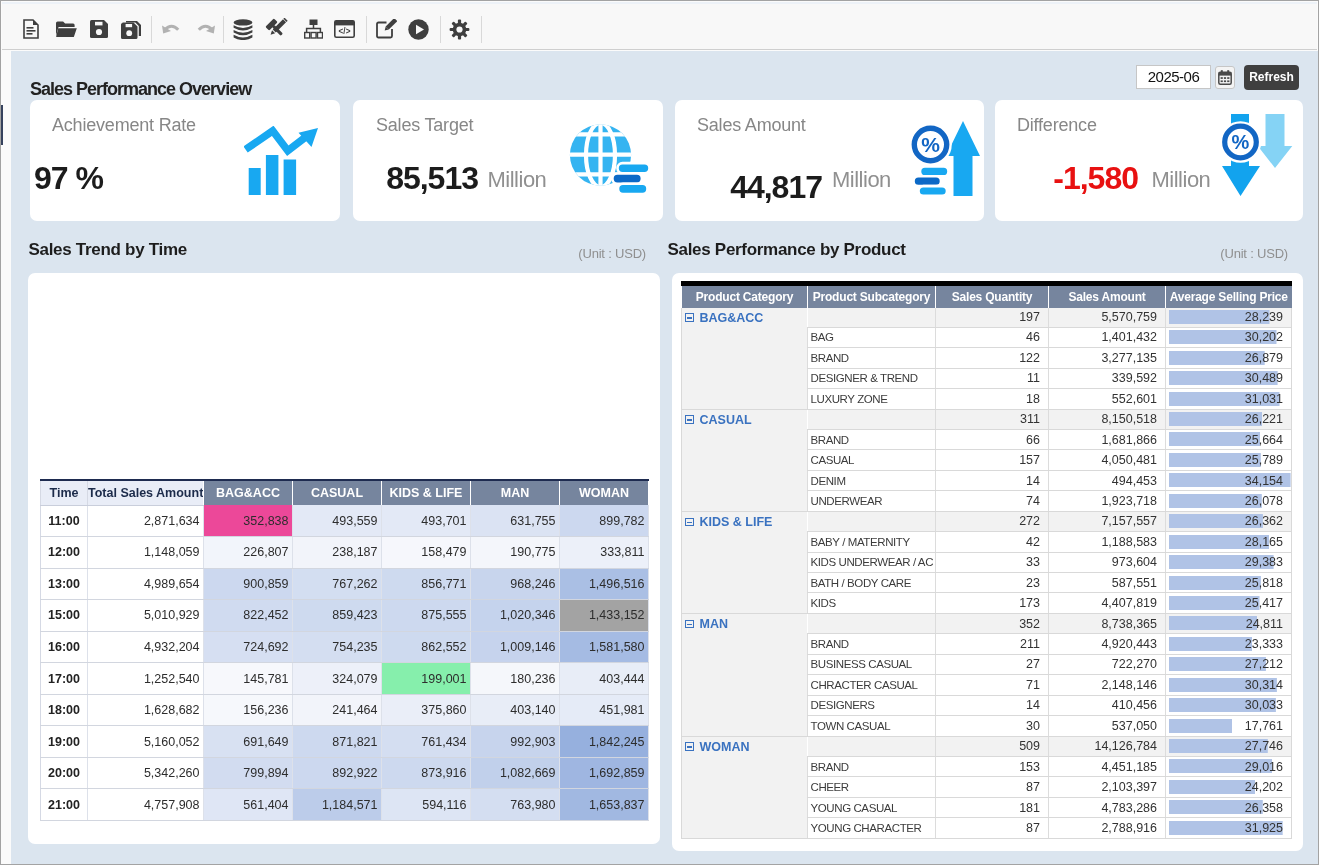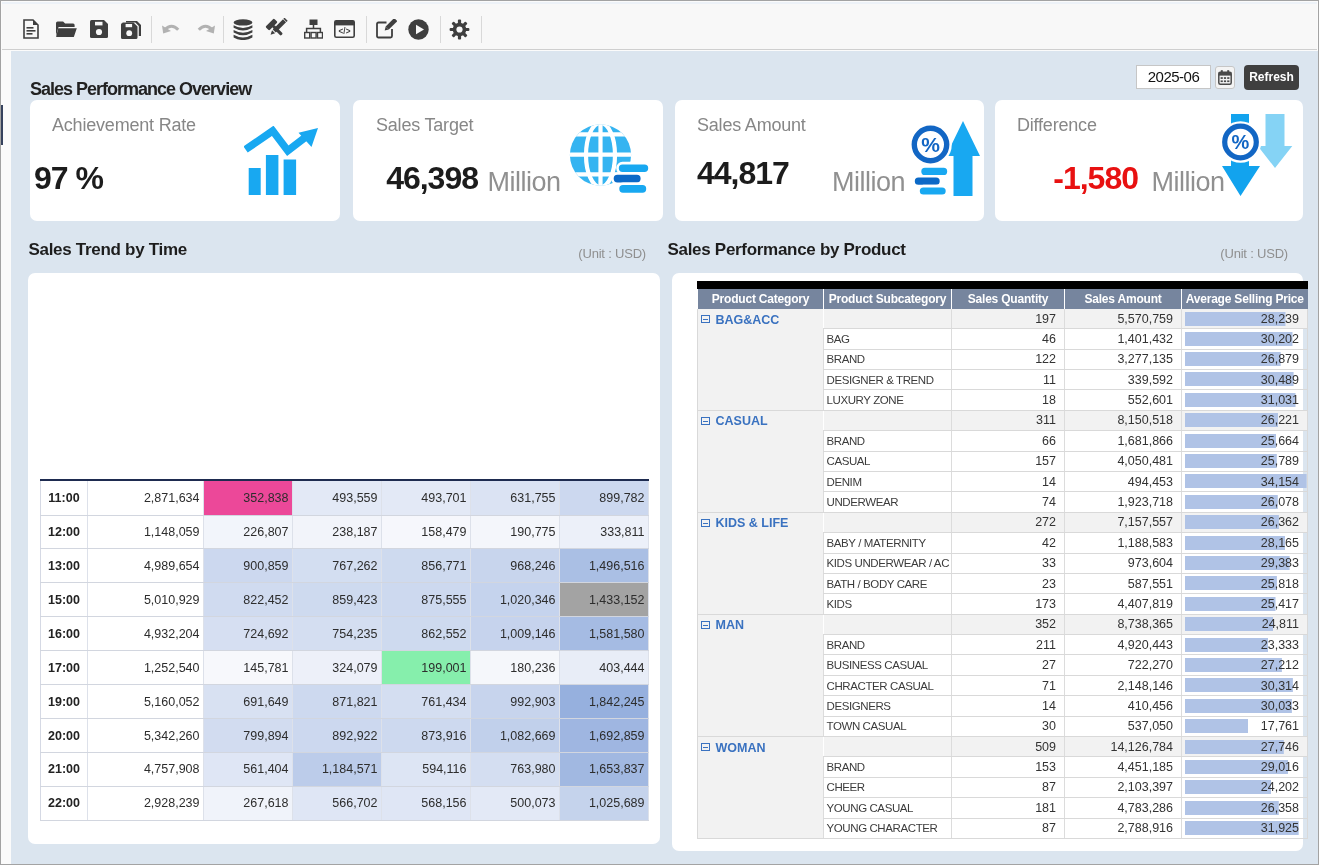--- a/index.html
+++ b/index.html
@@ -8,33 +8,33 @@
 .toolbar{position:absolute;left:1px;top:1px;right:1px;height:48px;background:#f8f8f8;border-bottom:1px solid #cfcfcf;box-shadow:inset 0 2px 0 #edf2f8;}
 .sep{position:absolute;top:14px;width:1px;height:27px;background:#d9d9d9;}
 .canvas{position:absolute;left:10px;top:50px;width:1307px;height:813px;background:#dbe5ef;}
 .gutter{position:absolute;left:1px;top:50px;width:9px;height:813px;background:#fbfbfb;}
 .card{position:absolute;background:#fff;border-radius:7px;}
 .pagetitle{position:absolute;left:29px;top:66.5px;font-size:18px;font-weight:bold;color:#222;line-height:1;letter-spacing:-1.0px;margin-top:12px;}
 .sectitle{position:absolute;font-size:17px;font-weight:bold;color:#1d1d1d;line-height:1;letter-spacing:-0.3px;}
 .unit{position:absolute;font-size:13px;color:#8f8f8f;line-height:1;white-space:nowrap;letter-spacing:-0.2px;}
 .klabel{position:absolute;font-size:18px;color:#878787;line-height:1;letter-spacing:-0.2px;}
 .kval{position:absolute;font-size:32px;font-weight:bold;color:#1c1c1c;line-height:1;letter-spacing:-1.0px;}
-.kmil{position:absolute;font-size:27px;color:#909090;line-height:1;letter-spacing:-0.5px;}
+.kmil{position:absolute;font-size:22px;color:#909090;line-height:1;letter-spacing:-0.5px;}
 table{border-collapse:collapse;table-layout:fixed;}
 
 #lt{position:absolute;left:12px;top:206px;width:608px;height:342px;border-top:2px solid #1e2b50;}
 #lt th{font-size:12.5px;font-weight:bold;height:25px;border-left:1px solid rgba(255,255,255,0.45);white-space:nowrap;overflow:hidden;}
 #lt th.t1{background:#e9edf7;color:#1c2b4a;border-left:1px solid #d5d9e4;border-bottom:1px solid #c9cedb;}
 #lt th.t2{background:#76859e;color:#fff;}
 #lt td{font-size:12.5px;color:#2d2d2d;text-align:right;padding-right:3.5px;border-bottom:1px solid #d2d6df;border-left:1px solid #dde1ea;white-space:nowrap;overflow:hidden;}
 #lt td.tm{font-weight:bold;color:#222;text-align:center;padding-right:0;border-left:1px solid #d5d9e4;}
 #lt td:last-child{border-right:1px solid #dde1ea;}
 #lt th:last-child{border-right:1px solid rgba(255,255,255,0.45);}
 
-#rt{position:absolute;left:25px;top:8px;width:609px;height:558px;border-top:8px solid #000000;}
+#rt{position:absolute;left:9px;top:8px;width:609px;height:558px;border-top:5px solid #000000;}
 #rt th{font-size:12px;font-weight:bold;height:24px;background:#76859e;color:#fff;border-left:1px solid rgba(255,255,255,0.45);white-space:nowrap;overflow:hidden;letter-spacing:-0.2px;}
 #rt td{font-size:12.5px;color:#333;white-space:nowrap;overflow:hidden;}
 #rt td.num{text-align:right;padding-right:8px;border-left:1px solid #dcdcdc;border-bottom:1px solid #d9d9d9;}
 #rt td.cat{background:#f2f2f2;vertical-align:top;border-left:1px solid #d9d9d9;border-bottom:1px solid #d9d9d9;}
 #rt td.sub{font-size:11.5px;letter-spacing:-0.4px;color:#3c3c3c;padding-left:2.5px;border-left:1px solid #dcdcdc;border-bottom:1px solid #d9d9d9;background:#fff;}
 #rt tr.crow td.num{background:#f2f2f2;}
 #rt td:last-child{border-right:1px solid #d9d9d9;}
 .catlab{font-size:12.5px;font-weight:bold;color:#3a72c0;padding-top:3.5px;padding-left:3px;white-space:nowrap;}
 .cbox{display:inline-block;width:8.5px;height:8.5px;border:1.3px solid #3a72c0;position:relative;vertical-align:middle;margin-right:6px;margin-top:-2px;}
 .cbox:after{content:"";position:absolute;left:1px;right:1px;top:3px;height:1.5px;background:#3a72c0;}
@@ -161,21 +161,21 @@
     <div class="klabel" style="left:51px;top:115.4px">Achievement Rate</div>
     <div class="kval" style="left:33px;top:160.7px">97 %</div>
     <svg class="abs" style="left:243px;top:125px" width="78" height="72" viewBox="0 0 78 72">
       <rect x="4.7" y="42" width="12" height="27" fill="#18a8f1"></rect>
       <rect x="21.9" y="29" width="12.5" height="40" fill="#18a8f1"></rect>
       <rect x="39.6" y="33.5" width="12.5" height="35.5" fill="#18a8f1"></rect>
       <path d="M1.6 23.5 L28.7 4.8 L43.8 24.8 L63 10" fill="none" stroke="#18a8f1" stroke-width="7.5" stroke-linejoin="miter"></path>
       <path d="M74 2 L67.5 21 L54.5 6.8 z" fill="#18a8f1"></path>
     </svg>
     <div class="klabel" style="left:375px;top:115.4px">Sales Target</div>
-    <div class="kval" style="left:352px;top:160.7px;width:125px;text-align:right">46,398</div>
+    <div class="kval" style="left:352px;top:160.7px;width:125px;text-align:right">85,513</div>
     <div class="kmil" style="left:486.5px;top:168.2px">Million</div>
     <svg class="abs" style="left:568px;top:123px" width="82" height="72" viewBox="0 0 82 72">
       <defs>
         <clipPath id="gcp">
           <circle cx="31.5" cy="31" r="30.6"></circle>
         </clipPath>
       </defs>
       <circle cx="31.5" cy="31" r="30.6" fill="#35b4f1"></circle>
       <g clip-path="url(#gcp)" stroke="#fff" stroke-width="4.2" fill="none">
         <line x1="-1" y1="10.4" x2="64" y2="10.4"></line>
@@ -184,21 +184,21 @@
         <line x1="31.5" y1="-1" x2="31.5" y2="64"></line>
         <ellipse cx="31.5" cy="31" rx="14.5" ry="32"></ellipse>
       </g>
       <g stroke="#fff" stroke-width="2.6">
         <rect x="48.5" y="39.1" width="32" height="10.2" rx="5" fill="#18a8f1"></rect>
         <rect x="43.4" y="49.5" width="29.5" height="10.2" rx="5" fill="#0b69c7"></rect>
         <rect x="49" y="59.8" width="29.5" height="10.2" rx="5" fill="#18a8f1"></rect>
       </g>
     </svg>
     <div class="klabel" style="left:696px;top:115.4px">Sales Amount</div>
-    <div class="kval" style="left:696px;top:156px;width:125px;text-align:left">44,817</div>
+    <div class="kval" style="left:696px;top:170px;width:125px;text-align:right">44,817</div>
     <div class="kmil" style="left:831px;top:168.2px">Million</div>
     <svg class="abs" style="left:908px;top:118px" width="76" height="80" viewBox="0 0 76 80">
       <path d="M54 2 L71 37 L63.5 37 L63.5 77 L44.5 77 L44.5 37 L37 37 z" fill="#18a8f1"></path>
       <g stroke="#fff" stroke-width="2.6">
         <rect x="11" y="47.5" width="28.5" height="9.8" rx="4.9" fill="#18a8f1"></rect>
         <rect x="4.5" y="57.3" width="27.5" height="9.8" rx="4.9" fill="#0b69c7"></rect>
         <rect x="9.5" y="67.1" width="28.5" height="9.8" rx="4.9" fill="#18a8f1"></rect>
       </g>
       <circle cx="21.5" cy="25.5" r="21.3" fill="#fff"></circle>
       <circle cx="21.5" cy="25.5" r="16.2" fill="#fff" stroke="#1266c4" stroke-width="5.4"></circle>
@@ -224,20 +224,29 @@
           <col style="width:47px">
           <col style="width:116px">
           <col style="width:89px">
           <col style="width:89px">
           <col style="width:89px">
           <col style="width:89px">
           <col style="width:89px">
         </colgroup>
         <tbody>
           <tr>
+            <th class="t1">Time</th>
+            <th class="t1">Total Sales Amount</th>
+            <th class="t2">BAG&amp;ACC</th>
+            <th class="t2">CASUAL</th>
+            <th class="t2">KIDS &amp; LIFE</th>
+            <th class="t2">MAN</th>
+            <th class="t2">WOMAN</th>
+          </tr>
+          <tr>
             <td class="tm">11:00</td>
             <td style="background:#fff">2,871,634</td>
             <td style="background:#ec4899">352,838</td>
             <td style="background:#e3e9f6">493,559</td>
             <td style="background:#e3e9f6">493,701</td>
             <td style="background:#dbe3f3">631,755</td>
             <td style="background:#ccd8ef">899,782</td>
           </tr>
           <tr>
             <td class="tm">12:00</td>
@@ -278,20 +287,29 @@
           <tr>
             <td class="tm">17:00</td>
             <td style="background:#fff">1,252,540</td>
             <td style="background:#f7f8fc">145,781</td>
             <td style="background:#edf0f9">324,079</td>
             <td style="background:#86efac">199,001</td>
             <td style="background:#f5f7fb">180,236</td>
             <td style="background:#e8edf7">403,444</td>
           </tr>
           <tr>
+            <td class="tm">18:00</td>
+            <td style="background:#fff">1,628,682</td>
+            <td style="background:#f6f8fc">156,236</td>
+            <td style="background:#f2f4fa">241,464</td>
+            <td style="background:#eaeef8">375,860</td>
+            <td style="background:#e8edf7">403,140</td>
+            <td style="background:#e5ebf7">451,981</td>
+          </tr>
+          <tr>
             <td class="tm">19:00</td>
             <td style="background:#fff">5,160,052</td>
             <td style="background:#d8e1f2">691,649</td>
             <td style="background:#cdd9ef">871,821</td>
             <td style="background:#d4def1">761,434</td>
             <td style="background:#c7d4ed">992,903</td>
             <td style="background:#96b0de">1,842,245</td>
           </tr>
           <tr>
             <td class="tm">20:00</td>
@@ -303,29 +321,20 @@
             <td style="background:#9fb6e1">1,692,859</td>
           </tr>
           <tr>
             <td class="tm">21:00</td>
             <td style="background:#fff">4,757,908</td>
             <td style="background:#dfe6f5">561,404</td>
             <td style="background:#bcccea">1,184,571</td>
             <td style="background:#dde5f4">594,116</td>
             <td style="background:#d4def1">763,980</td>
             <td style="background:#a1b8e1">1,653,837</td>
-          </tr>
-          <tr>
-            <td class="tm">22:00</td>
-            <td style="background:#fff">2,928,239</td>
-            <td style="background:#f0f3fa">267,618</td>
-            <td style="background:#dfe6f5">566,702</td>
-            <td style="background:#dfe6f5">568,156</td>
-            <td style="background:#e3e9f6">500,073</td>
-            <td style="background:#c5d3ec">1,025,689</td>
           </tr>
         </tbody>
       </table>
     </div>
     <div class="card" style="left:671px;top:272px;width:631px;height:578px">
       <table id="rt">
         <colgroup>
           <col style="width:126px">
           <col style="width:128px">
           <col style="width:113px">

